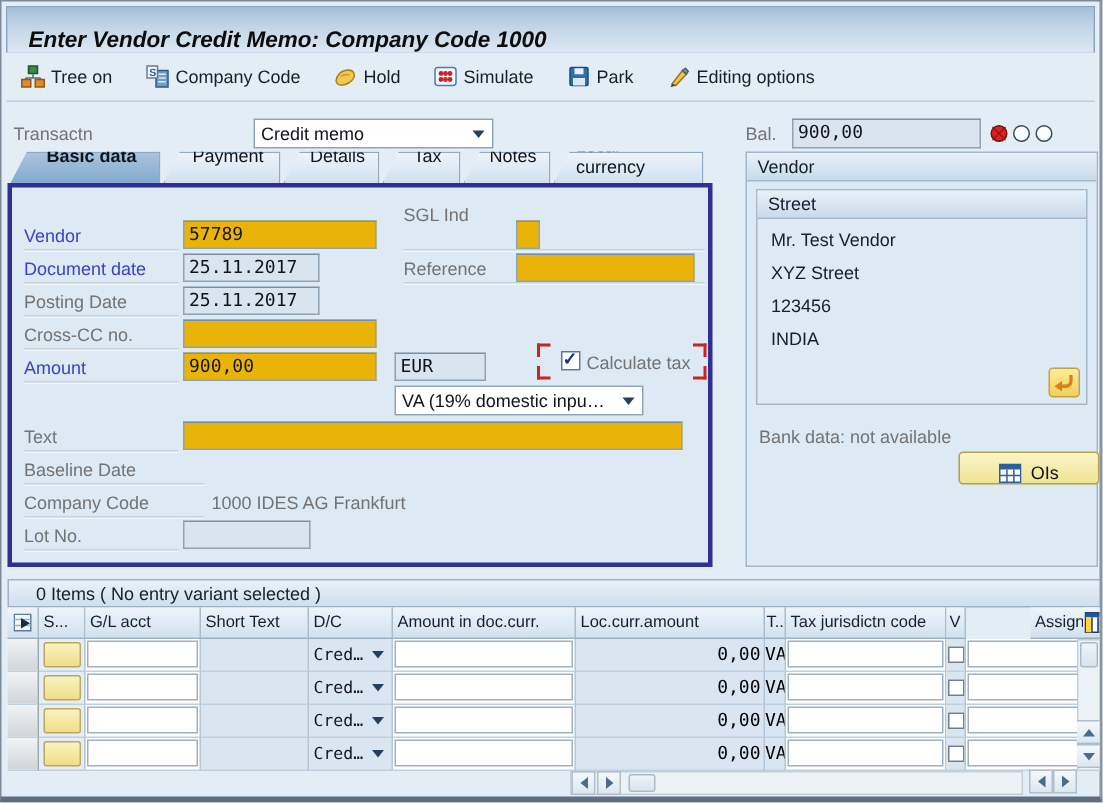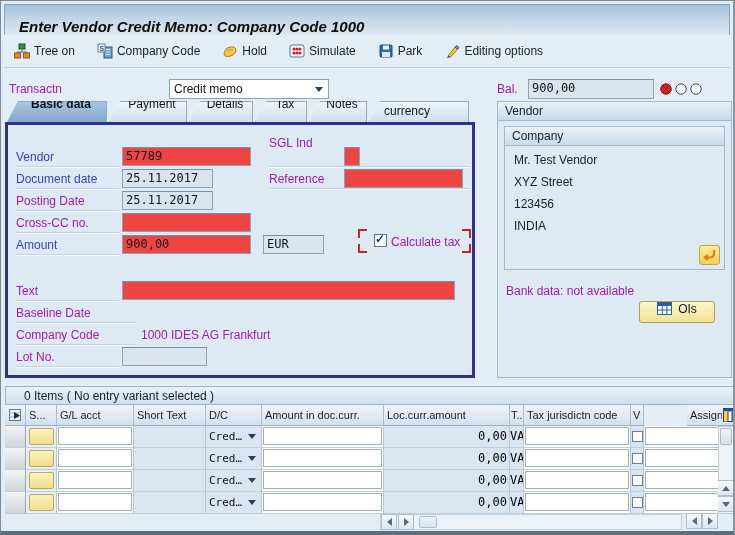--- a/index.html
+++ b/index.html
@@ -1,21 +1,21 @@
 <!DOCTYPE html>
 <html><head>
 <meta charset="utf-8">
 <style>
   html,body{margin:0;padding:0;background:#cfd8e0;font-family:"Liberation Sans",sans-serif;}
   #window{position:relative;width:735px;height:535px;background:#e3edf6;box-sizing:border-box;
           border:1px solid #7b8b9b;border-bottom:4px solid #5f6e7e;border-right:2px solid #8795a3;overflow:hidden;}
   .abs{position:absolute;}
-  .lbl{font-size:12px;color:#a21caf;white-space:nowrap;}
+  .lbl{font-size:12px;color:#737373;white-space:nowrap;}
   .lbl.blue{color:#3a43c8;}
-  .inp{background:#ef4444;border:1px solid #8ea2b5;border-top-color:#7a90a5;box-sizing:border-box;height:19px;
+  .inp{background:#eab308;border:1px solid #8ea2b5;border-top-color:#7a90a5;box-sizing:border-box;height:19px;
        padding:1px 3px;font-family:"DejaVu Sans Mono","Liberation Mono",monospace;font-size:12px;color:#10141a;
        white-space:nowrap;overflow:hidden;}
   .disp{background:#d9e4ee;}
   .titlebar{left:3px;top:3px;right:3px;height:30px;background:linear-gradient(180deg,#a3c0da 0%,#c3d6e7 45%,#dde8f2 100%);
             border:1px solid #87a3bd;display:flex;align-items:flex-end;}
   .titlebar span{font-size:15px;font-weight:bold;font-style:italic;color:#0c0c0c;padding-left:14px;}
   .toolbar{left:3px;top:34px;right:3px;height:32px;border-bottom:1px solid #c0d0de;display:flex;align-items:center;
            gap:22px;padding-left:10px;background:#e3edf6;}
   .tbtn{display:flex;align-items:center;gap:4px;font-size:12px;color:#1a1f26;cursor:default;}
   .tbtn svg{display:block;}
@@ -43,22 +43,22 @@
   .corner.bl{border-left:2px solid #cc2222;border-bottom:2px solid #cc2222;}
   .corner.br{border-right:2px solid #cc2222;border-bottom:2px solid #cc2222;}
   
   .vpanel{left:496px;top:100px;width:235px;height:277px;border:1px solid #a3b8cb;background:#dde9f3;box-sizing:border-box;}
   .grpbar{background:linear-gradient(#e8f1f8,#c8dbea);border-bottom:1px solid #a3b8cb;height:18px;display:flex;align-items:center;
           font-size:12px;color:#15202c;padding-left:7px;}
   .addrbox{position:absolute;left:6px;top:24px;width:221px;height:144px;border:1px solid #a3b8cb;box-sizing:border-box;}
   .addrline{position:absolute;left:9px;font-size:12px;color:#15202c;white-space:nowrap;}
   .icon-btn{position:absolute;width:21px;height:20px;background:linear-gradient(#fdeC9a,#f3cf58);border:1px solid #c2a243;
             border-radius:3px;display:flex;align-items:center;justify-content:center;box-sizing:border-box;}
-  .ois-btn{position:absolute;left:141px;top:199px;width:76px;height:22px;background:linear-gradient(#fbf5c8,#efe393);
-           border:1px solid #b0a050;border-radius:3px;display:flex;align-items:flex-start;justify-content:center;gap:6px;
+  .ois-btn{position:absolute;left:141px;top:199px;width:94px;height:22px;background:linear-gradient(#fbf5c8,#efe393);
+           border:1px solid #b0a050;border-radius:3px;display:flex;align-items:flex-end;justify-content:center;gap:6px;
            font-size:12px;color:#10141a;box-sizing:border-box;}
   
   .sumbar{left:4px;top:385px;width:729px;height:19px;background:linear-gradient(#eaf1f8,#cfdfee);border:1px solid #9db4c8;
           box-sizing:border-box;display:flex;align-items:center;font-size:12px;color:#15202c;padding-left:18px;}
   .thead{left:4px;top:404px;width:729px;height:21px;}
   .th{position:absolute;top:0;height:21px;background:linear-gradient(#eef4fa,#d2e1ee);border-right:1px solid #aabccc;
       border-bottom:1px solid #9db0c0;box-sizing:border-box;font-size:11px;color:#15202c;display:flex;align-items:center;
       padding-left:3px;overflow:hidden;white-space:nowrap;}
   .irow{position:absolute;left:4px;width:713px;height:22px;background:#fff;}
   .ic{position:absolute;top:0;height:22px;box-sizing:border-box;border-right:1px solid #b6c6d4;border-bottom:1px solid #c0cfdc;
@@ -238,37 +238,41 @@
       <span class="corner tl" style="left:0;top:0;"></span>
       <span class="corner tr" style="right:0;top:0;"></span>
       <span class="corner bl" style="left:0;bottom:0;"></span>
       <span class="corner br" style="right:0;bottom:0;"></span>
     </div>
     <div class="checkbox checked" style="left:366px;top:109px;">
       <span class="tick">✓</span>
     </div>
     <div class="abs lbl" style="left:383px;top:110px;">Calculate tax</div>
 
+    <div class="abs ddown" style="left:255px;top:132px;width:166px;">
+      <span class="val">VA (19% domestic inpu…</span>
+      <span class="tri"></span>
+    </div>
 
     <div class="abs lbl" style="left:8px;top:159px;">Text</div>
     <div class="abs inp" style="left:114px;top:156px;width:333px;"></div>
 
     <div class="abs lbl" style="left:8px;top:181px;">Baseline Date</div>
 
     <div class="abs lbl" style="left:8px;top:203px;">Company Code</div>
     <div class="abs lbl" style="left:133px;top:203px;">1000 IDES AG Frankfurt</div>
 
     <div class="abs lbl" style="left:8px;top:225px;">Lot No.</div>
     <div class="abs inp disp" style="left:114px;top:222px;width:85px;"></div>
   </div>
 
   <div class="abs vpanel">
     <div class="grpbar">Vendor</div>
     <div class="addrbox">
-      <div class="grpbar">Company</div>
+      <div class="grpbar">Street</div>
       <div class="addrline" style="top:26px;">Mr. Test Vendor</div>
       <div class="addrline" style="top:48px;text-align:right;">XYZ Street</div>
       <div class="addrline" style="top:70px;">123456</div>
       <div class="addrline" style="top:92px;">INDIA</div>
       <div class="icon-btn" style="right:4px;bottom:4px;">
         <svg width="15" height="14">
           <path d="M12 2 v4 a3.5 3.5 0 0 1 -3.5 3.5 H5" fill="none" stroke="#dd7d1e" stroke-width="2.2"></path>
           <polygon points="6,6 6,13 1,9.5" fill="#dd7d1e"></polygon>
         </svg>
       </div>

